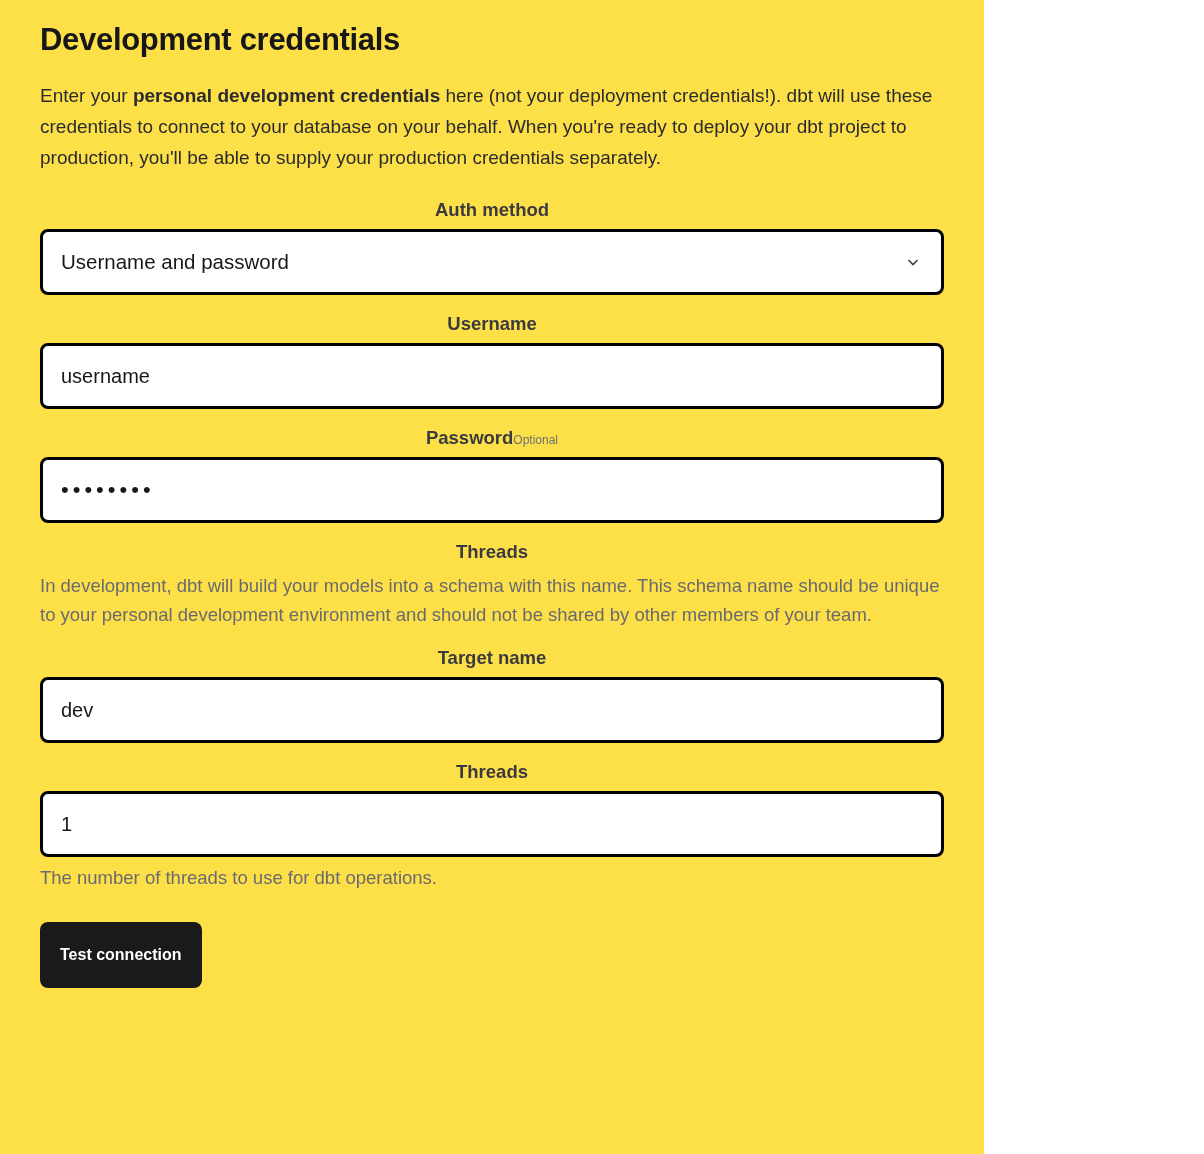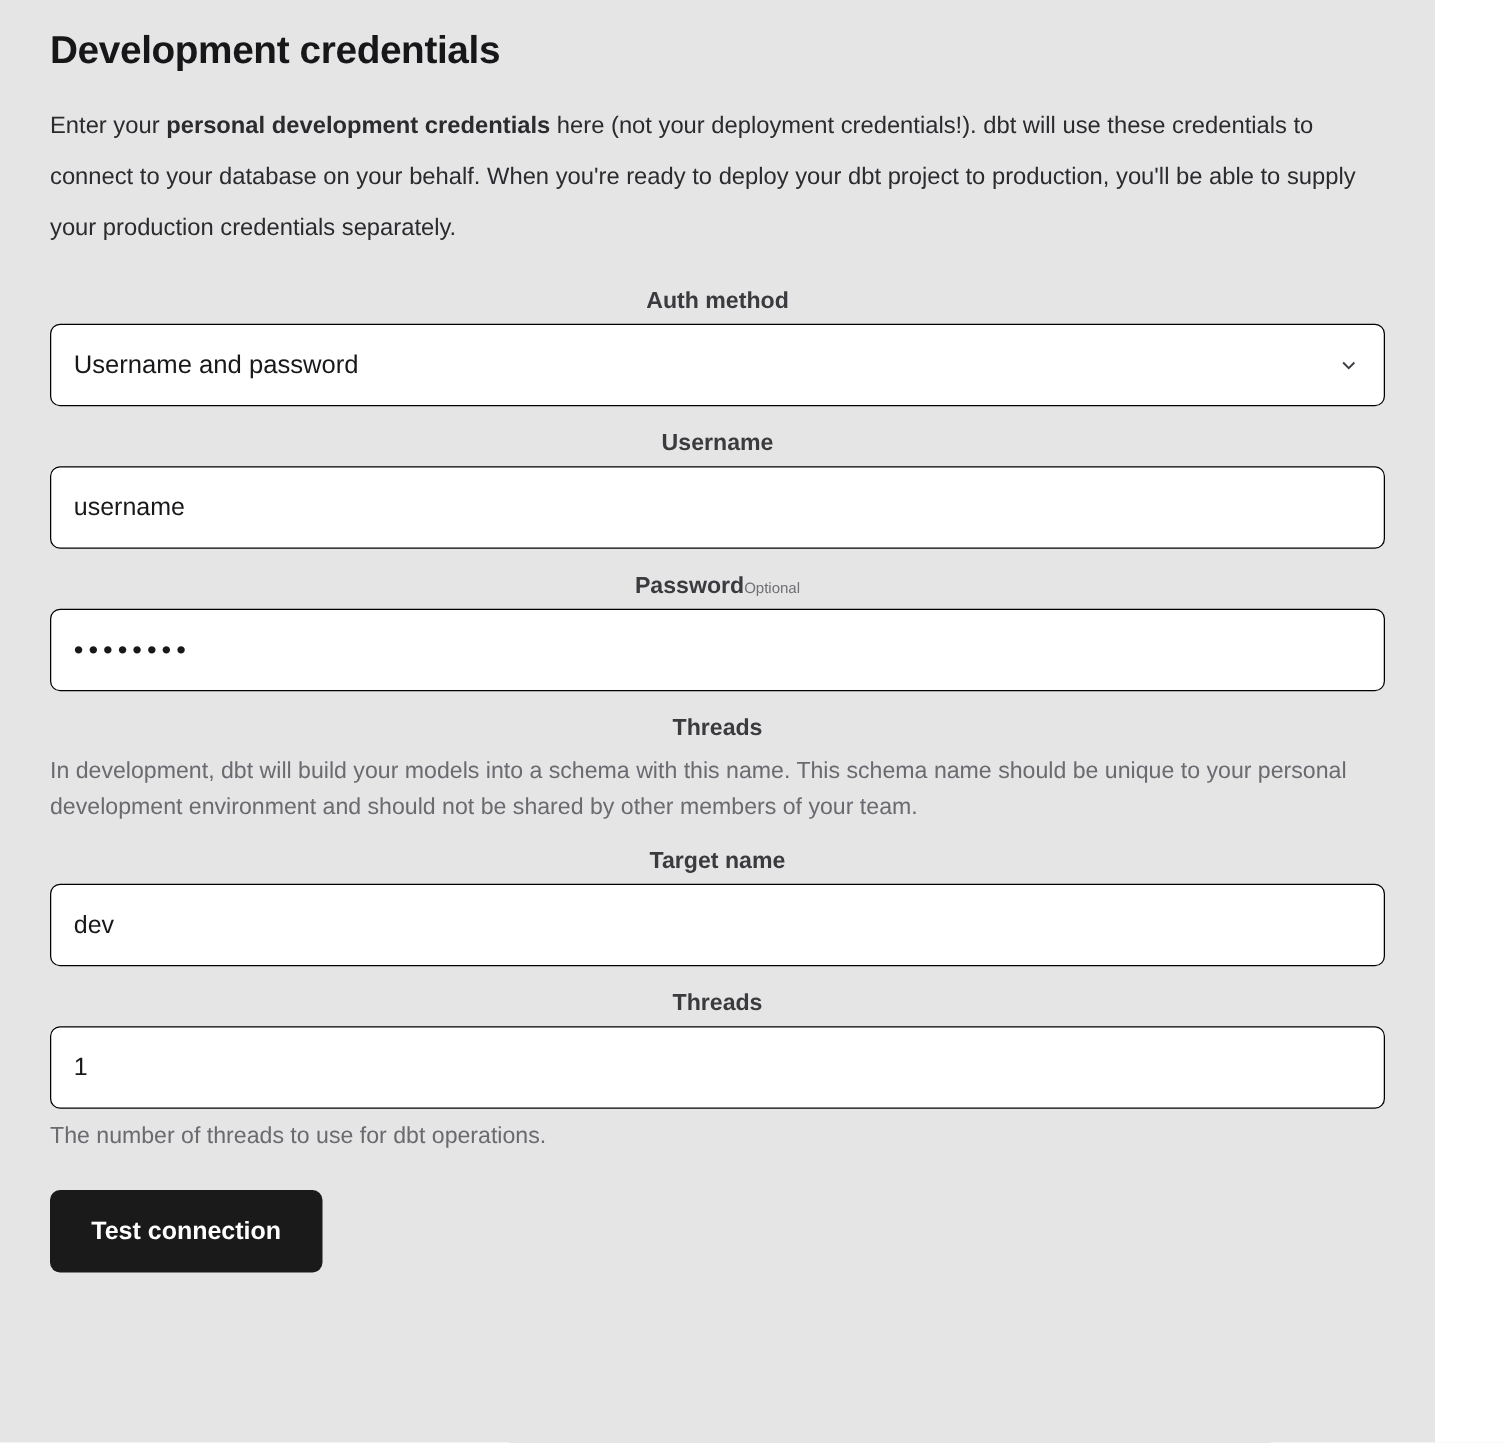--- a/index.html
+++ b/index.html
@@ -4,35 +4,35 @@
 <style>
   * { box-sizing: border-box; }
   html, body {
     margin: 0;
     padding: 0;
     background: #ffffff;
     font-family: "Liberation Sans", sans-serif;
     color: #1b1b1d;
   }
   .page {
-    width: 1148px;
+    width: 984px;
     min-height: 1154px;
     padding: 14px 40px 0 40px;
-    background: #e5e5e5;
+    background: #fde047;
   }
   .page-title {
     font-size: 31px;
     font-weight: 700;
     letter-spacing: -0.3px;
     margin: 8px 0 22px 0;
     color: #17171a;
   }
   .intro {
     font-size: 19px;
-    line-height: 41px;
+    line-height: 31px;
     color: #2b2b2f;
     margin: 16px 0 26px 0;
     max-width: 1100px;
   }
   .intro b { font-weight: 700; }
   .field { margin-bottom: 18px; }
   .field-label-row {
     display: flex;
     justify-content: center;
     align-items: baseline;
@@ -45,21 +45,21 @@
   }
   .field-optional {
     font-size: 12px;
     font-weight: 400;
     color: #6f6f76;
   }
   .control {
     position: relative;
     width: 100%;
     height: 66px;
-    border: 1px solid #000000;
+    border: 3px solid #000000;
     border-radius: 8px;
     background: #fff;
     display: flex;
     align-items: center;
     padding: 0 18px;
   }
   .control-value {
     font-size: 20px;
     color: #18181b;
   }
@@ -86,26 +86,26 @@
     margin-top: 7px;
     max-width: 1130px;
   }
   .helper.tight { margin-top: 6px; }
   .btn-primary {
     margin-top: 12px;
     display: inline-flex;
     align-items: center;
     justify-content: center;
     height: 66px;
-    padding: 0 33px;
+    padding: 0 20px;
     border: none;
     border-radius: 8px;
     background: #1a1a1a;
     color: #ffffff;
-    font-size: 20px;
+    font-size: 16px;
     font-weight: 700;
     font-family: "Liberation Sans", sans-serif;
     cursor: pointer;
   }
 </style>
 </head>
 <body>
 
 <div class="page">
 

